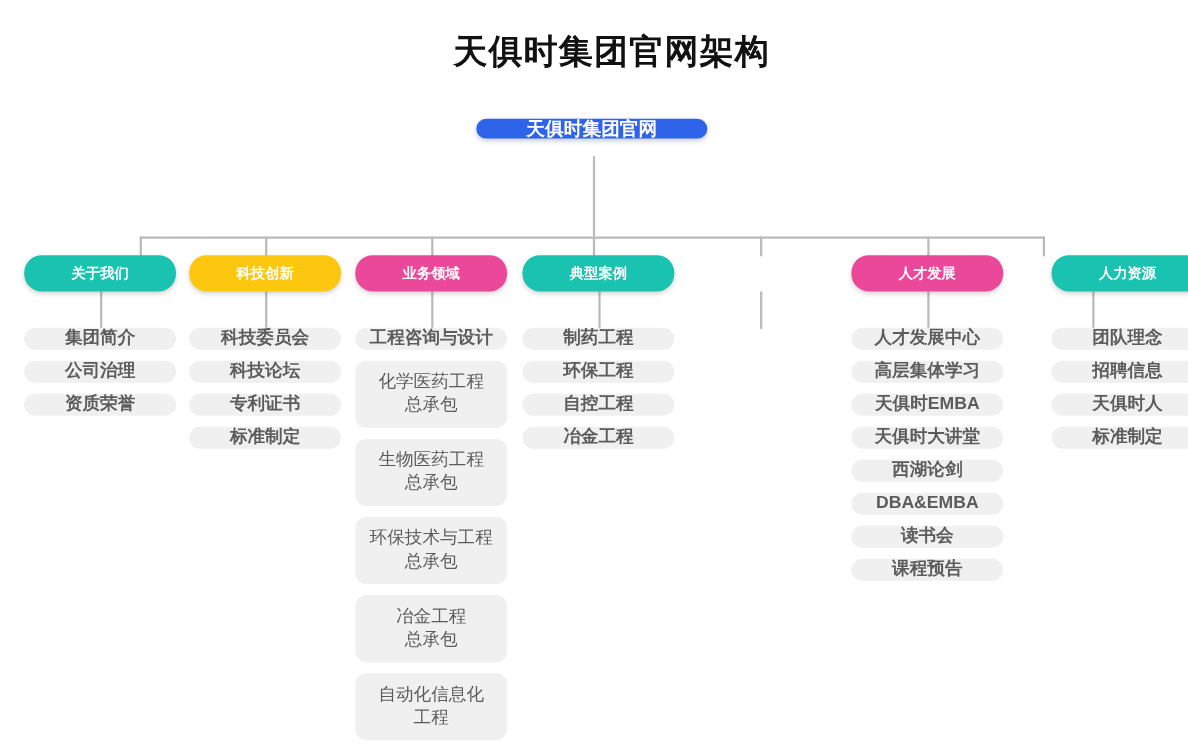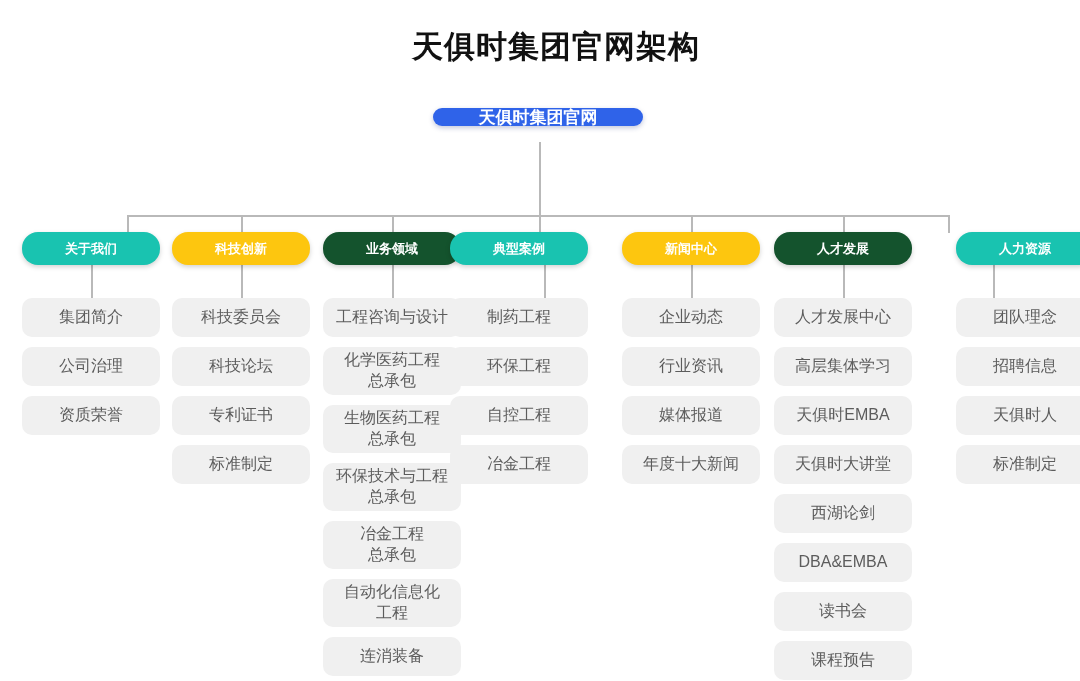--- a/index.html
+++ b/index.html
@@ -23,28 +23,28 @@
   .column{
     position:absolute;top:232px;width:138px;
     display:flex;flex-direction:column;align-items:stretch;
   }
   .branch-header{
     height:33px;border-radius:16px;color:#fff;font-size:13px;font-weight:700;
     box-shadow:0 2px 5px rgba(0,0,0,.18);
   }
   .teal{background:#19C3B0;}
   .yellow{background:#FDC60F;}
-  .blue{background:#14532d;}
+  .blue{background:#ec4899;}
   .item{
     background:#F0F0F0;border-radius:10px;color:#5C5C5C;font-size:16px;
     line-height:1.3;white-space:pre-line;margin-top:10px;
   }
   .item.first{margin-top:33px;}
-  .h1{height:39px;}
-  .h2{height:48px;}
+  .h1{height:20px;font-weight:bold;}
+  .h2{height:61px;font-family:Liberation Mono, monospace;}
   .line{position:absolute;background:#B9B9B9;}
   .vl{width:1.5px;}
   .hl{height:1.5px;}
 </style>
 </head>
 <body>
 
 <div id="stage">
 
   <div class="chart-title">天俱时集团官网架构</div>
@@ -94,35 +94,28 @@
 总承包</div>
     <div class="node item h2">环保技术与工程
 总承包</div>
     <div class="node item h2">冶金工程
 总承包</div>
     <div class="node item h2">自动化信息化
 工程</div>
     <div class="node item h1">连消装备</div>
   </div>
 
-  <div class="column" style="left:450px;">
+  <div class="column" style="left:475px;">
     <div class="node branch-header teal">典型案例</div>
     <div class="node item h1 first">制药工程</div>
     <div class="node item h1">环保工程</div>
     <div class="node item h1">自控工程</div>
     <div class="node item h1">冶金工程</div>
   </div>
 
-  <div class="column" style="left:622px;">
-    <div class="node branch-header yellow">新闻中心</div>
-    <div class="node item h1 first">企业动态</div>
-    <div class="node item h1">行业资讯</div>
-    <div class="node item h1">媒体报道</div>
-    <div class="node item h1">年度十大新闻</div>
-  </div>
 
   <div class="column" style="left:774px;">
     <div class="node branch-header blue">人才发展</div>
     <div class="node item h1 first">人才发展中心</div>
     <div class="node item h1">高层集体学习</div>
     <div class="node item h1">天俱时EMBA</div>
     <div class="node item h1">天俱时大讲堂</div>
     <div class="node item h1">西湖论剑</div>
     <div class="node item h1">DBA&amp;EMBA</div>
     <div class="node item h1">读书会</div>

